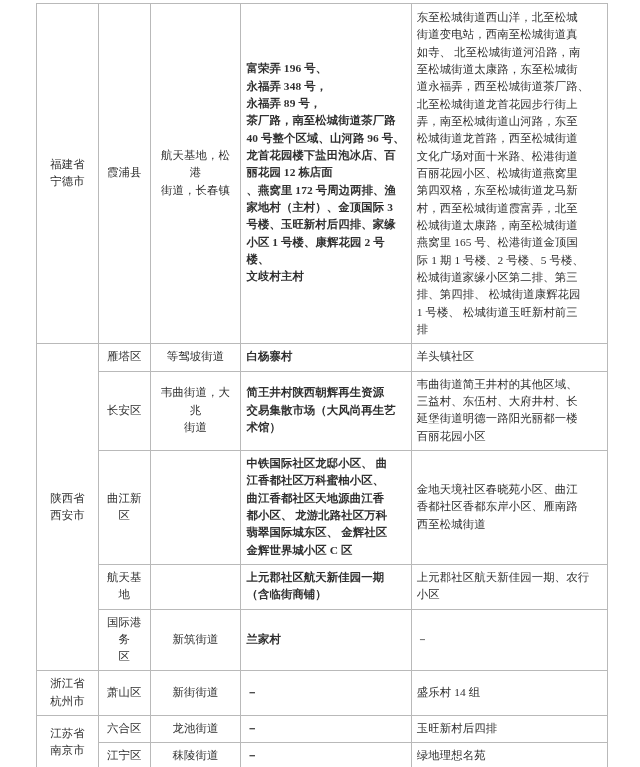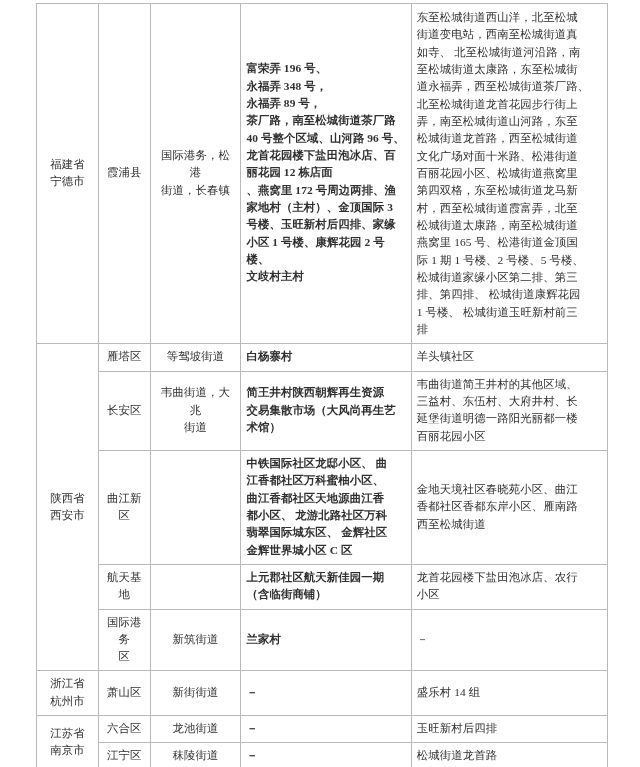--- a/index.html
+++ b/index.html
@@ -74,21 +74,21 @@
 
       <tr>
         <td class="c-prov center v-mid">
             <span class="cell-text">福建省
 宁德市</span>
           </td>
         <td class="c-dist center v-mid">
             <span class="cell-text">霞浦县</span>
           </td>
         <td class="c-street center v-mid">
-            <span class="cell-text">国际港务，松港
+            <span class="cell-text">航天基地，松港
 街道，长春镇</span>
           </td>
         <td class="c-high left v-mid">
             <span class="cell-text">富荣弄 196 号、
 永福弄 348 号，
 永福弄 89 号，
 茶厂路，南至松城街道茶厂路
 40 号整个区域、山河路 96 号、
 龙首花园楼下盐田泡冰店、百
 丽花园 12 栋店面
@@ -188,21 +188,21 @@
             <span class="cell-text">航天基地</span>
           </td>
         <td class="c-street center v-mid">
             <span class="cell-text"></span>
           </td>
         <td class="c-high left v-mid">
             <span class="cell-text">上元郡社区航天新佳园一期
 （含临街商铺）</span>
           </td>
         <td class="c-mid left v-mid">
-            <span class="cell-text">龙首花园楼下盐田泡冰店、农行
+            <span class="cell-text">上元郡社区航天新佳园一期、农行
 小区</span>
           </td>
       </tr>
 
       <tr>
         <td class="c-dist center v-mid">
             <span class="cell-text">国际港务
 区</span>
           </td>
         <td class="c-street center v-mid">
@@ -258,21 +258,21 @@
         <td class="c-dist center v-mid">
             <span class="cell-text">江宁区</span>
           </td>
         <td class="c-street center v-mid">
             <span class="cell-text">秣陵街道</span>
           </td>
         <td class="c-high dash v-mid">
             <span class="cell-text">－</span>
           </td>
         <td class="c-mid left v-mid">
-            <span class="cell-text">松城街道龙首路</span>
+            <span class="cell-text">绿地理想名苑</span>
           </td>
       </tr>
 
       <tr>
         <td class="c-prov center v-mid">
             <span class="cell-text">广东省
 深圳市</span>
           </td>
         <td class="c-dist center v-mid"></td>
         <td class="c-street center v-mid">

